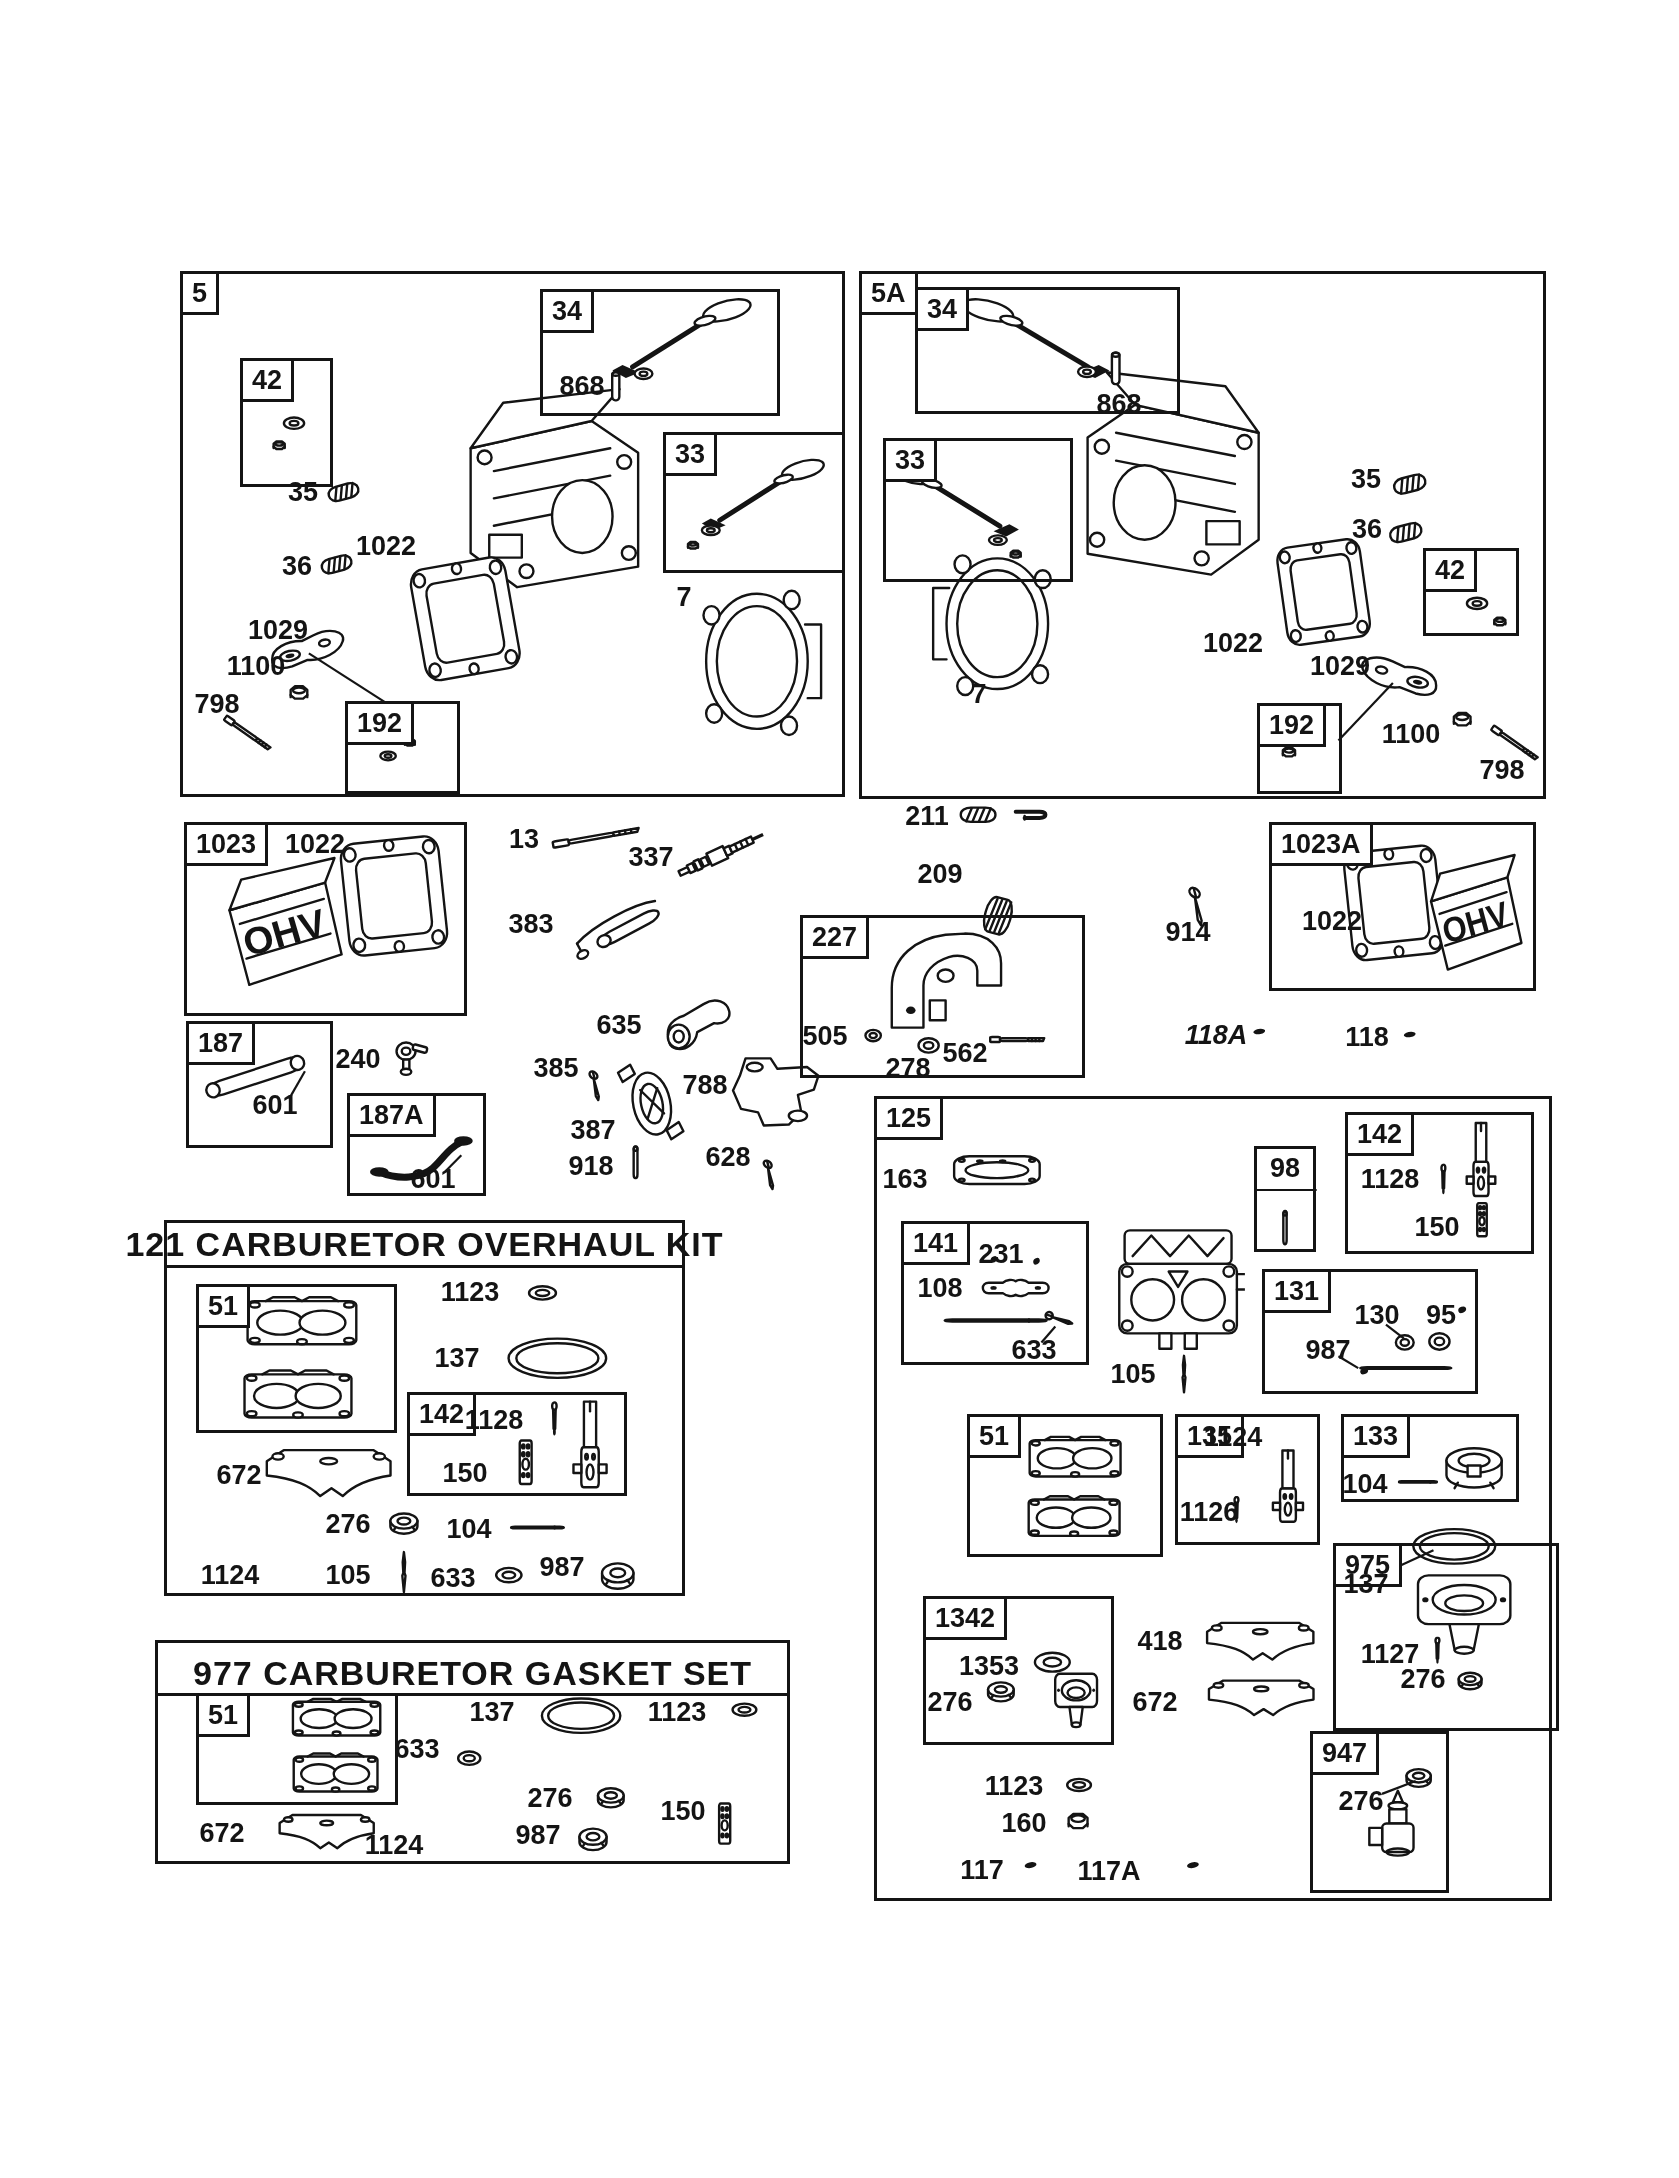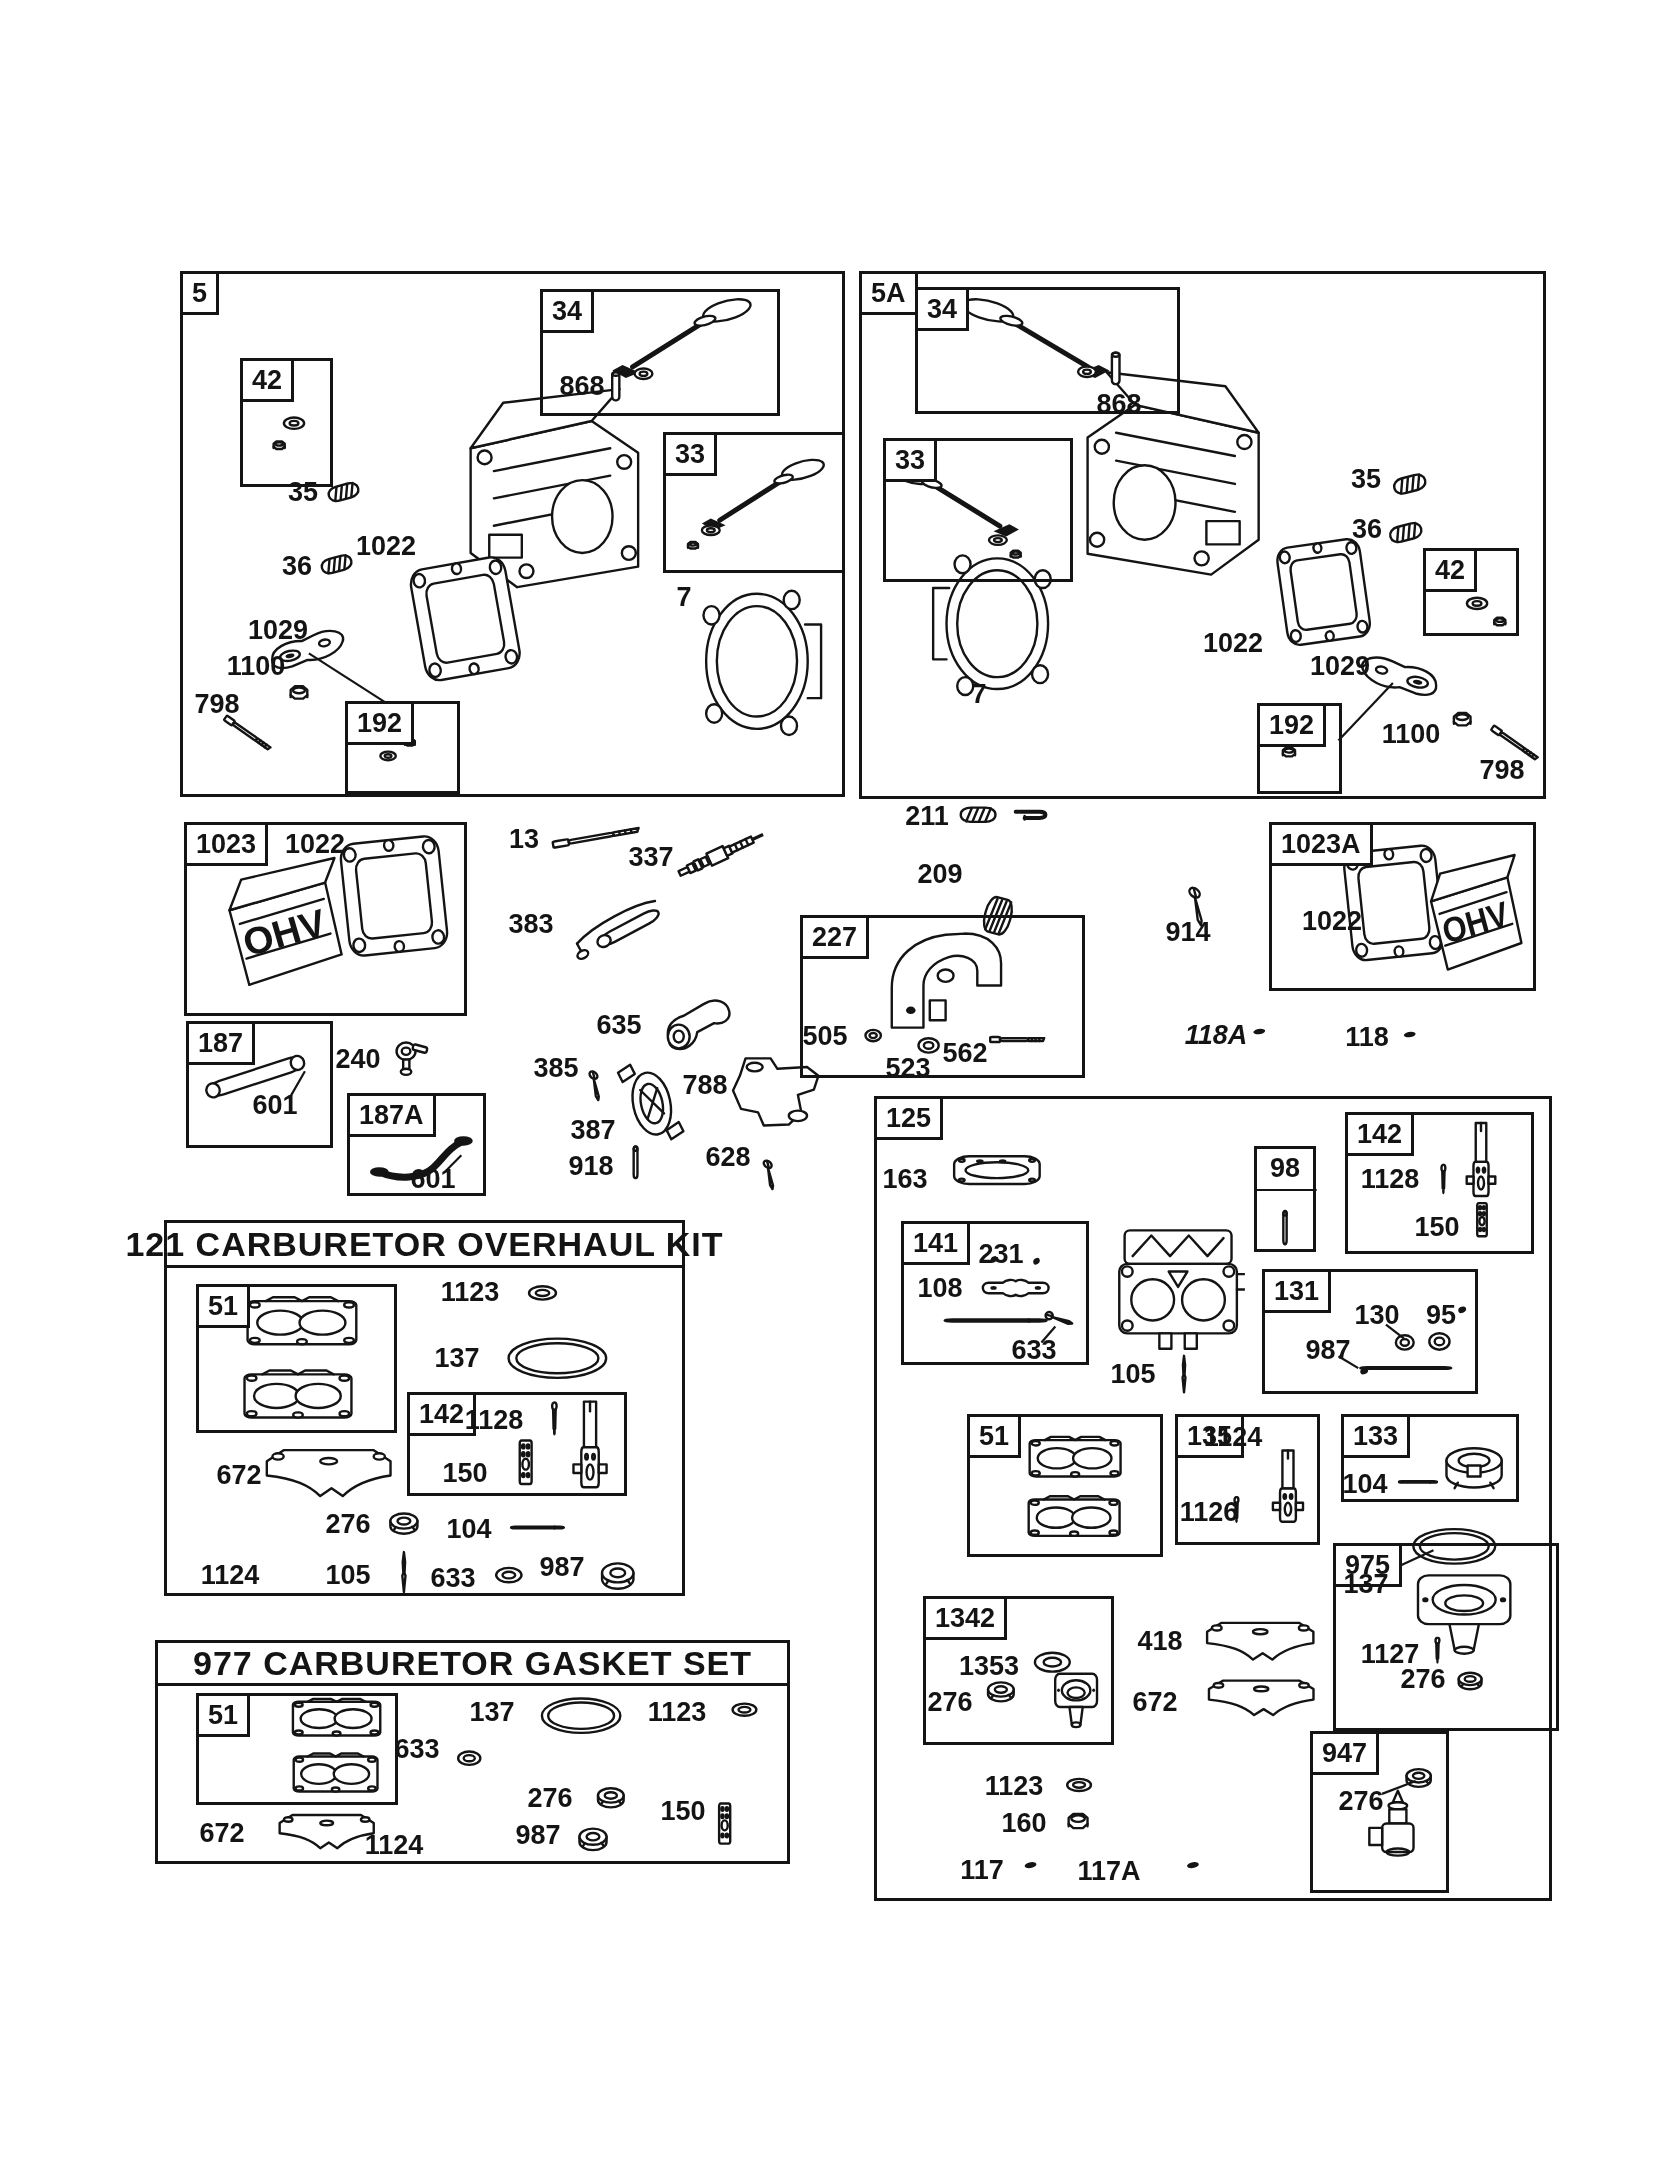--- a/index.html
+++ b/index.html
@@ -728,21 +728,21 @@
       <div class="box" style="left: 164px; top: 1220px; width: 521px; height: 376px;">
         <div class="titlebar" style="height: 42px;">121 CARBURETOR OVERHAUL KIT</div>
       </div>
       <div class="box" style="left: 196px; top: 1284px; width: 201px; height: 149px;">
         <div class="corner">51</div>
       </div>
       <div class="box" style="left: 407px; top: 1392px; width: 220px; height: 104px;">
         <div class="corner">142</div>
       </div>
       <div class="box" style="left: 155px; top: 1640px; width: 635px; height: 224px;">
-        <div class="titlebar" style="height: 40px;">977 CARBURETOR GASKET SET</div>
+        <div class="titlebar" style="height: 40px; margin-top: 10px;">977 CARBURETOR GASKET SET</div>
       </div>
       <div class="box" style="left: 196px; top: 1693px; width: 202px; height: 112px;">
         <div class="corner">51</div>
       </div>
       <div class="box" style="left: 874px; top: 1096px; width: 678px; height: 805px;">
         <div class="corner">125</div>
       </div>
       <div class="box" style="left: 901px; top: 1221px; width: 188px; height: 144px;">
         <div class="corner">141</div>
       </div>
@@ -789,21 +789,21 @@
       <div class="callout" style="left: 1411px; top: 734px;">1100</div>
       <div class="callout" style="left: 1502px; top: 770px;">798</div>
       <div class="callout" style="left: 979px; top: 694px;">7</div>
       <div class="callout" style="left: 315px; top: 844px;">1022</div>
       <div class="callout" style="left: 524px; top: 839px;">13</div>
       <div class="callout" style="left: 651px; top: 857px;">337</div>
       <div class="callout" style="left: 531px; top: 924px;">383</div>
       <div class="callout" style="left: 927px; top: 816px;">211</div>
       <div class="callout" style="left: 940px; top: 874px;">209</div>
       <div class="callout" style="left: 825px; top: 1036px;">505</div>
-      <div class="callout" style="left: 908px; top: 1068px;">523</div>
+      <div class="callout" style="left: 908px; top: 1068px;">278</div>
       <div class="callout" style="left: 965px; top: 1053px;">562</div>
       <div class="callout" style="left: 1188px; top: 932px;">914</div>
       <div class="callout" style="left: 1332px; top: 921px;">1022</div>
       <div class="callout" style="left: 1216px; top: 1035px; font-style: italic;">118A</div>
       <div class="callout" style="left: 1367px; top: 1037px;">118</div>
       <div class="callout" style="left: 275px; top: 1105px;">601</div>
       <div class="callout" style="left: 433px; top: 1179px;">601</div>
       <div class="callout" style="left: 358px; top: 1059px;">240</div>
       <div class="callout" style="left: 619px; top: 1025px;">635</div>
       <div class="callout" style="left: 556px; top: 1068px;">385</div>

